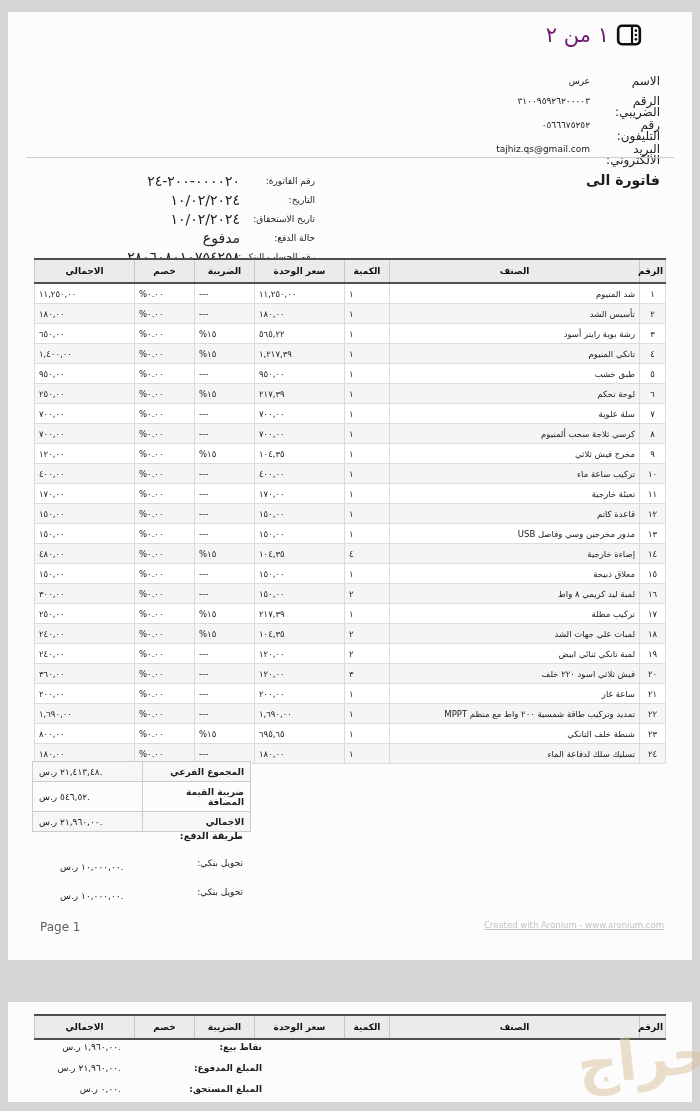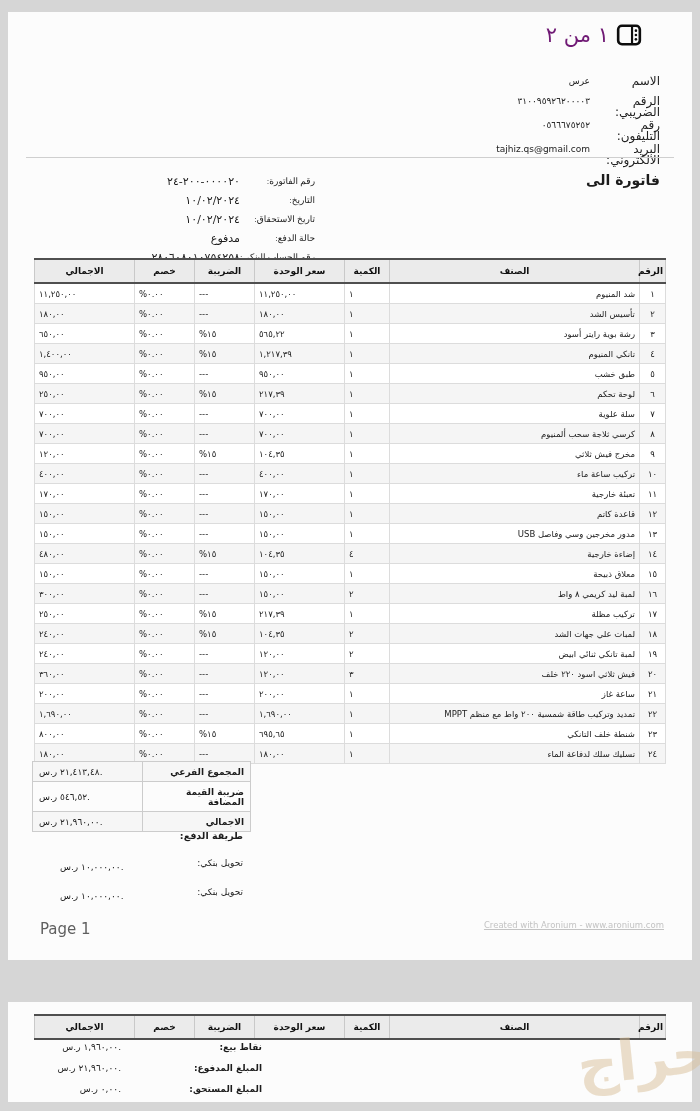--- a/index.html
+++ b/index.html
@@ -34,22 +34,22 @@
   .seller .val { font-size:9px; color:#222; text-align:right; min-height:20px; line-height:11px; padding-top:2px; }
   .seller .val .ltr { direction:ltr; unicode-bidi:embed; }
 
   .divider { position:absolute; top:145px; left:18px; right:18px; border-top:1px solid #cfcfcf; }
 
   .inv-to { position:absolute; top:160px; right:32px; font-size:14px; font-weight:bold; }
 
   
   .meta { position:absolute; top:160px; right:377px; width:205px;
           display:grid; grid-template-columns:65px 130px; column-gap:10px; direction:rtl; }
-  .meta .lbl { font-size:9px; text-align:right; white-space:nowrap; line-height:19px;font-family:Liberation Serif, serif; }
-  .meta .val { font-size:11px; text-align:right; line-height:19px; }
+  .meta .lbl { font-size:9px; text-align:right; white-space:nowrap; line-height:19px; }
+  .meta .val { font-size:14px; text-align:right; line-height:19px; }
   .meta .val .ltr { direction:ltr; unicode-bidi:embed; }
 
   
   table.items { position:absolute; right:26px; table-layout:fixed; width:631px;
                 border-collapse:collapse; direction:rtl; background:#fff; }
   #sheet1 table.items { top:246px; }
   #sheet2 table.items { top:12px; }
   table.items th {
     background:#ebebeb; font-size:9px; font-weight:bold; text-align:center;
     border-top:2px solid #4f4f4f; border-bottom:2px solid #4f4f4f;
@@ -74,21 +74,21 @@
   table.totals td.t-val { width:110px; text-align:left; }
   table.totals tr:nth-child(odd) td { background:#f6f6f6; }
 
   
   .payment { position:absolute; top:818px; left:24px; width:211px; }
   .payment-title { text-align:right; font-weight:bold; font-size:9.5px; }
   .pay-row { position:relative; margin-top:17px; text-align:right; font-size:9px; height:12px; }
   .pay-row .val { position:absolute; left:28px; top:4px; direction:ltr; unicode-bidi:embed; }
 
   
-  .footer-left  { position:absolute; top:908px; left:32px;  font-size:15px; color:#5f5f5f; direction:ltr; }
+  .footer-left  { position:absolute; top:908px; left:32px;  font-size:12px; color:#5f5f5f; direction:ltr; }
   .footer-right { position:absolute; top:908px; right:28px; font-size:8.5px; color:#c3c3c3; direction:ltr;text-decoration:underline; }
 
   
   .p2-summary { position:absolute; top:40px; left:24px; width:230px; }
   .p2-row { position:relative; height:21px; text-align:right; font-size:9px; font-weight:bold; }
   .p2-row .val { position:absolute; left:16px; top:0; width:73px; text-align:right;
                  font-weight:normal; direction:ltr; unicode-bidi:embed; }
 
   
   .watermark { position:absolute; top:1026px; right:-12px; z-index:5;

